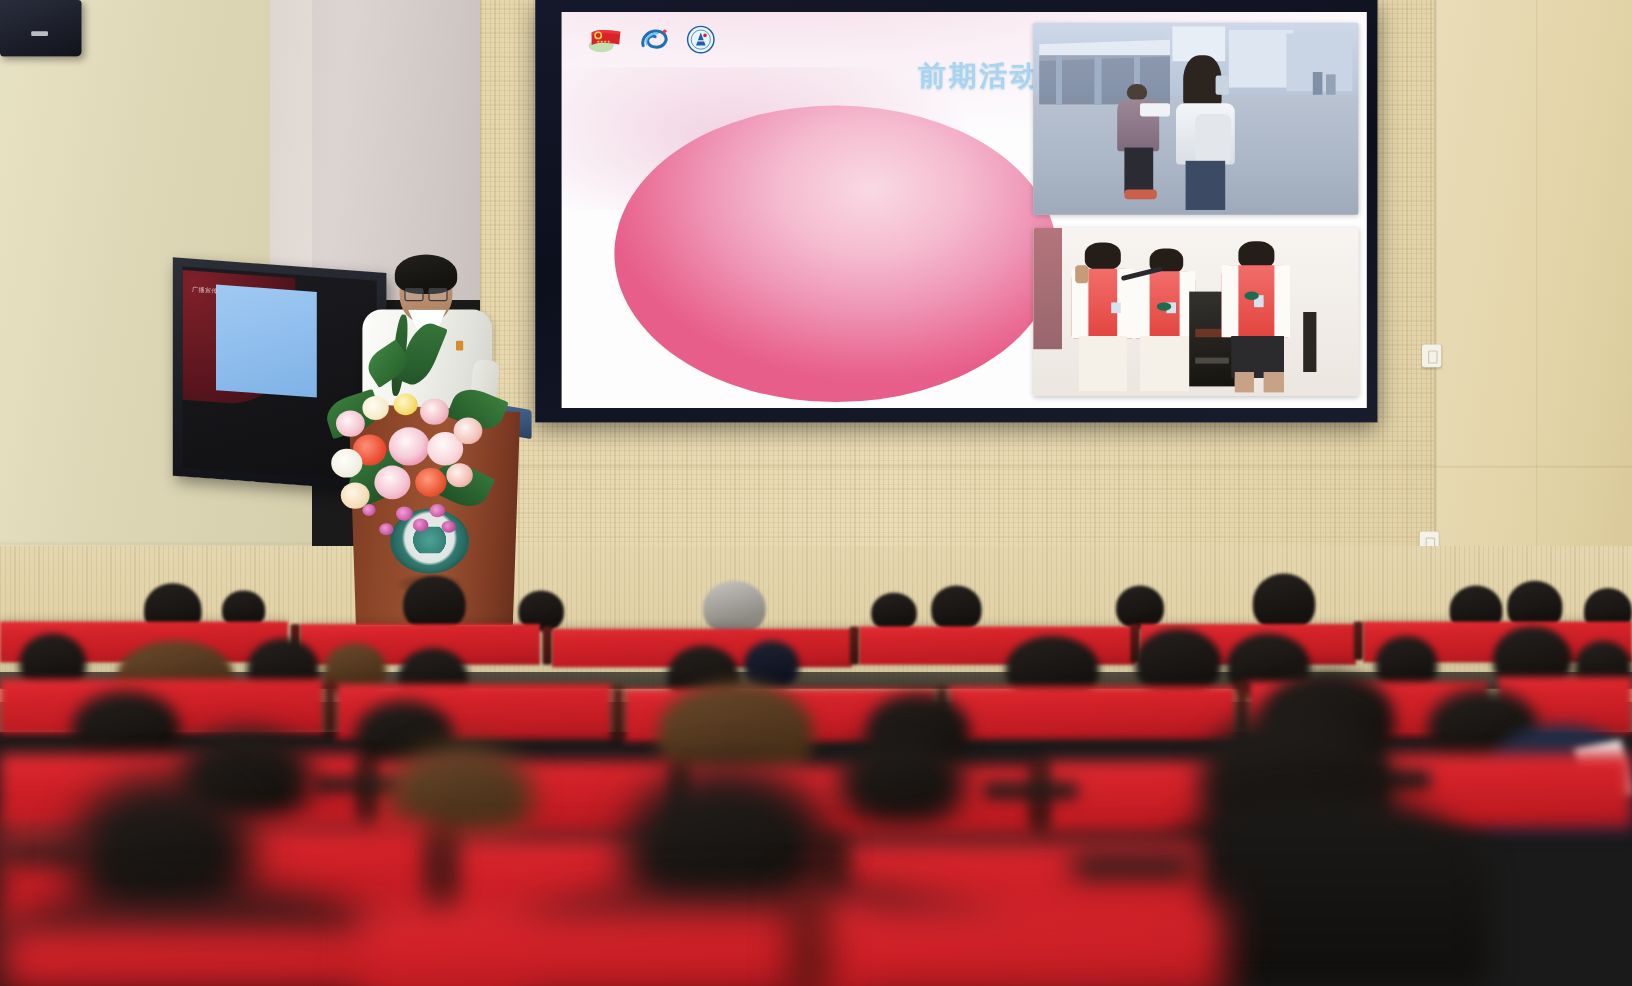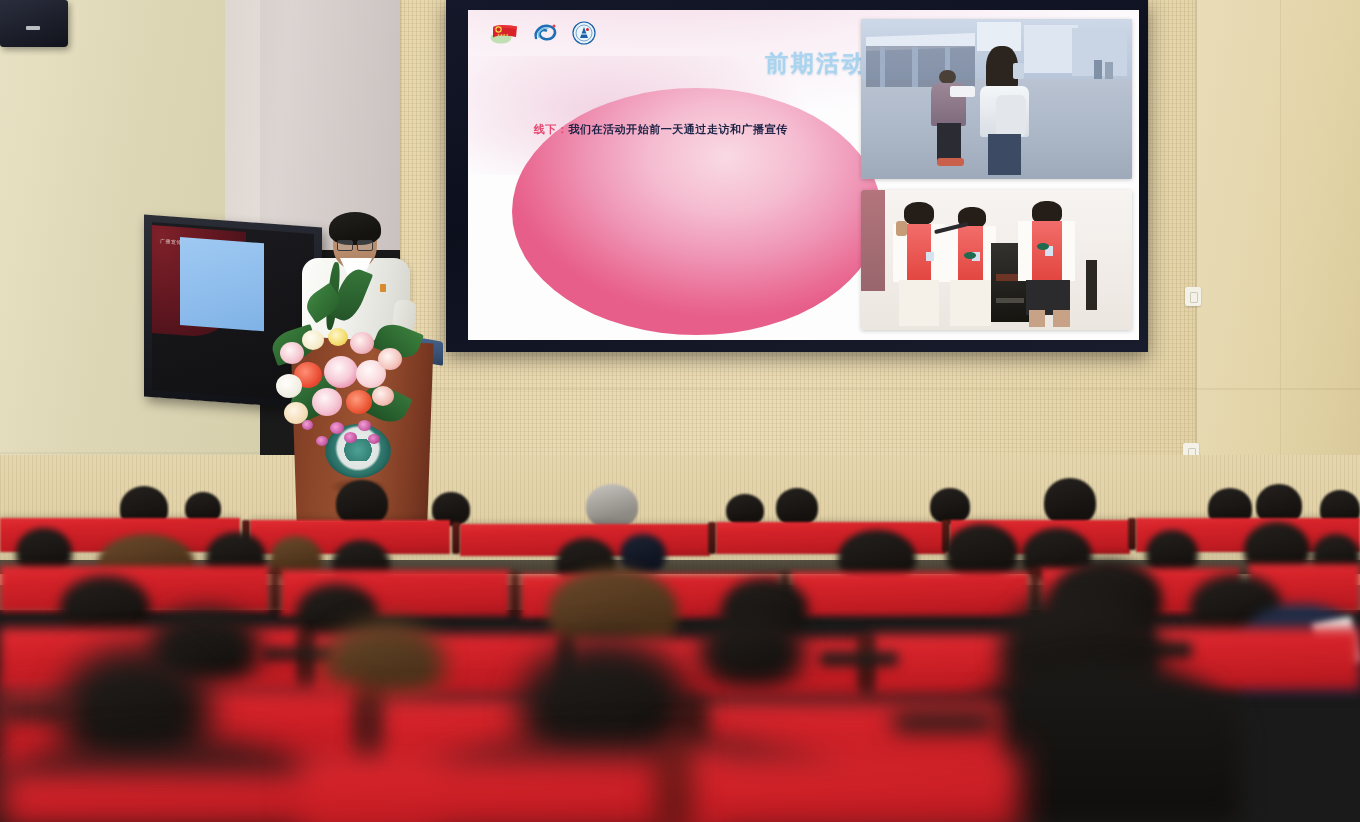--- a/index.html
+++ b/index.html
@@ -347,23 +347,20 @@
             <path d="M24 12 L32 34 L16 34 Z" fill="#1a5fa8"></path>
             <path d="M18 26 L30 26" stroke="#eaf4fb" stroke-width="2"></path>
             <circle cx="31" cy="17" r="3" fill="#d8232a"></circle>
           </svg>
         </span>
       </div>
 
       <div class="slide-title">前期活动宣传方式</div>
 
       <div class="slide-body">
-        <p>
-          <span class="kicker">线下：</span><span>我们在活动开始前一天通过走访和广播宣传</span>
-        </p>
       </div>
 
       <div class="slide-photo photo-top">
         <div class="ph" style="left:0;top:0;width:100%;height:42%;background:linear-gradient(180deg,#cdd8e8 0%,#b6c4d8 100%);"></div>
         <div class="ph" style="left:0;top:38%;width:100%;height:62%;background:linear-gradient(180deg,#b9c3d2 0%,#aab5c6 60%,#9ea9ba 100%);"></div>
 
         <div class="ph" style="left:2%;top:10%;width:40%;height:9%;background:#e4ebf4;transform:skewY(-2deg);"></div>
         <div class="ph" style="left:2%;top:17%;width:40%;height:26%;background:rgba(70,85,110,.45);"></div>
         <div class="ph" style="left:7%;top:18%;width:2%;height:25%;background:#9fb0c6;"></div>
         <div class="ph" style="left:19%;top:18%;width:2%;height:25%;background:#9fb0c6;"></div>

